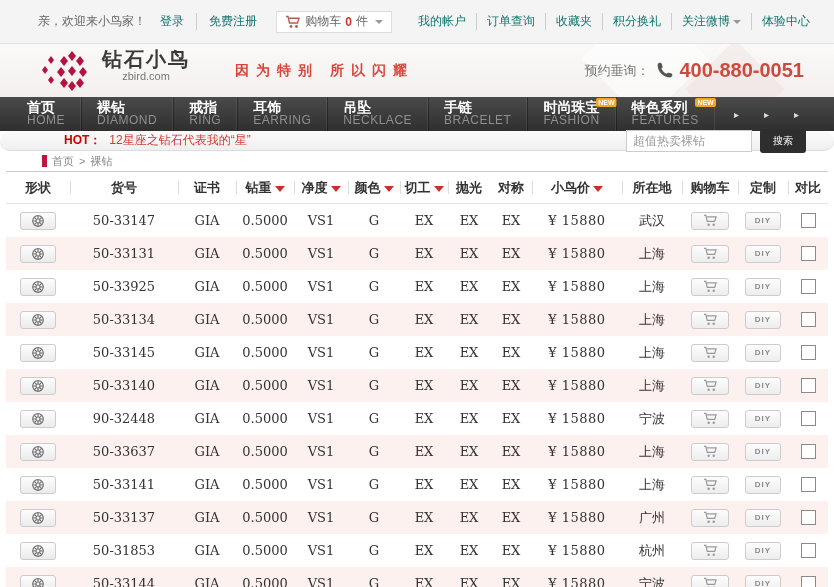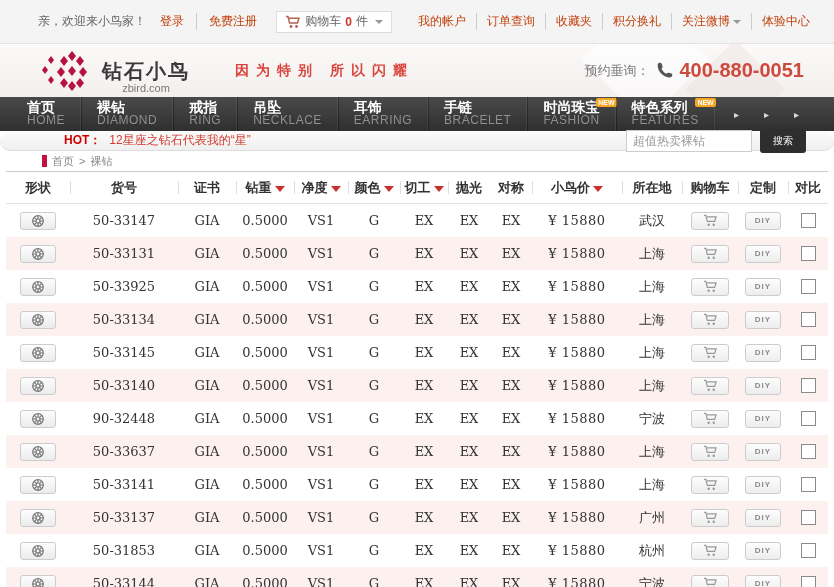--- a/index.html
+++ b/index.html
@@ -2,39 +2,39 @@
 <html><head>
 <meta charset="utf-8">
 <style>
   html,body{margin:0;padding:0;width:834px;height:587px;overflow:hidden;background:#fff;
     font-family:"Liberation Sans","DejaVu Sans",sans-serif;}
   a{text-decoration:none;cursor:pointer;}
   
   .topbar{height:44px;background:#f4f4f4;border-bottom:1px solid #e2e2e2;
     display:flex;align-items:center;padding:0 14px 0 38px;box-sizing:border-box;
     font-size:12px;color:#666;}
-  .topbar a{color:#c2410c;font-family:Liberation Mono, monospace;}
+  .topbar a{color:#0f766e;font-family:Liberation Mono, monospace;}
   .welcome{margin-right:14px;}
   .reg-link{border-left:1px solid #ccc;padding-left:12px;margin-left:12px;}
   .top-spacer{flex:1;}
   .cart-box{display:flex;align-items:center;background:#fff;border:1px solid #ddd;
     height:20px;padding:0 8px;margin-right:16px;cursor:pointer;gap:4px;}
   .cart-count{color:#d0342c;font-weight:bold;}
   .caret{width:0;height:0;border-left:4px solid transparent;border-right:4px solid transparent;
     border-top:4px solid #999;display:inline-block;margin-left:3px;}
   .top-links{display:flex;align-items:center;}
   .top-link{display:flex;align-items:center;padding:0 10px;border-left:1px solid #ccc;}
   .top-link:first-child{border-left:none;}
   
   .brandbar{height:53px;background:linear-gradient(#fbfaf9,#f3efee);position:relative;
     display:flex;align-items:center;padding:0 30px 0 38px;box-sizing:border-box;overflow:hidden;}
   .deco1,.deco2{position:absolute;background:rgba(255,255,255,.55);transform:rotate(45deg);}
   .deco1{width:90px;height:90px;left:600px;top:-30px;}
   .deco2{width:70px;height:70px;left:700px;top:10px;background:rgba(231,219,216,.35);}
-  .logo{display:flex;align-items:flex-end;gap:8px;position:relative;}
+  .logo{display:flex;align-items:flex-start;gap:8px;position:relative;}
   .brand-text{text-align:center;}
   .brand-name{font-size:20px;font-weight:bold;color:#3a3a3a;letter-spacing:2px;line-height:22px;}
   .brand-domain{font-size:11px;color:#777;line-height:12px;}
   .slogan{margin-left:45px;color:#d9453c;font-size:14px;font-weight:bold;letter-spacing:7px;position:relative;}
   .hotline{margin-left:auto;display:flex;align-items:center;gap:6px;position:relative;}
   .hotline-label{font-size:13px;color:#777;}
   .hotline-number{font-size:20px;font-weight:bold;color:#cd4a3f;}
   
   .nav{height:34px;background:linear-gradient(#4a4a4a,#2f2f2f);display:flex;align-items:stretch;
     padding-left:12px;box-sizing:border-box;}
@@ -182,27 +182,27 @@
     <div class="nav-zh">裸钻</div>
     <div class="nav-en">DIAMOND</div>
 
   </div>
       <div class="nav-item">
     <div class="nav-zh">戒指</div>
     <div class="nav-en">RING</div>
 
   </div>
       <div class="nav-item">
+    <div class="nav-zh">耳饰</div>
+    <div class="nav-en">EARRING</div>
+
+  </div>
+      <div class="nav-item">
     <div class="nav-zh">吊坠</div>
     <div class="nav-en">NECKLACE</div>
-
-  </div>
-      <div class="nav-item">
-    <div class="nav-zh">耳饰</div>
-    <div class="nav-en">EARRING</div>
 
   </div>
       <div class="nav-item">
     <div class="nav-zh">手链</div>
     <div class="nav-en">BRACELET</div>
 
   </div>
       <div class="nav-item">
     <div class="nav-zh">时尚珠宝</div>
     <div class="nav-en">FASHION</div>

